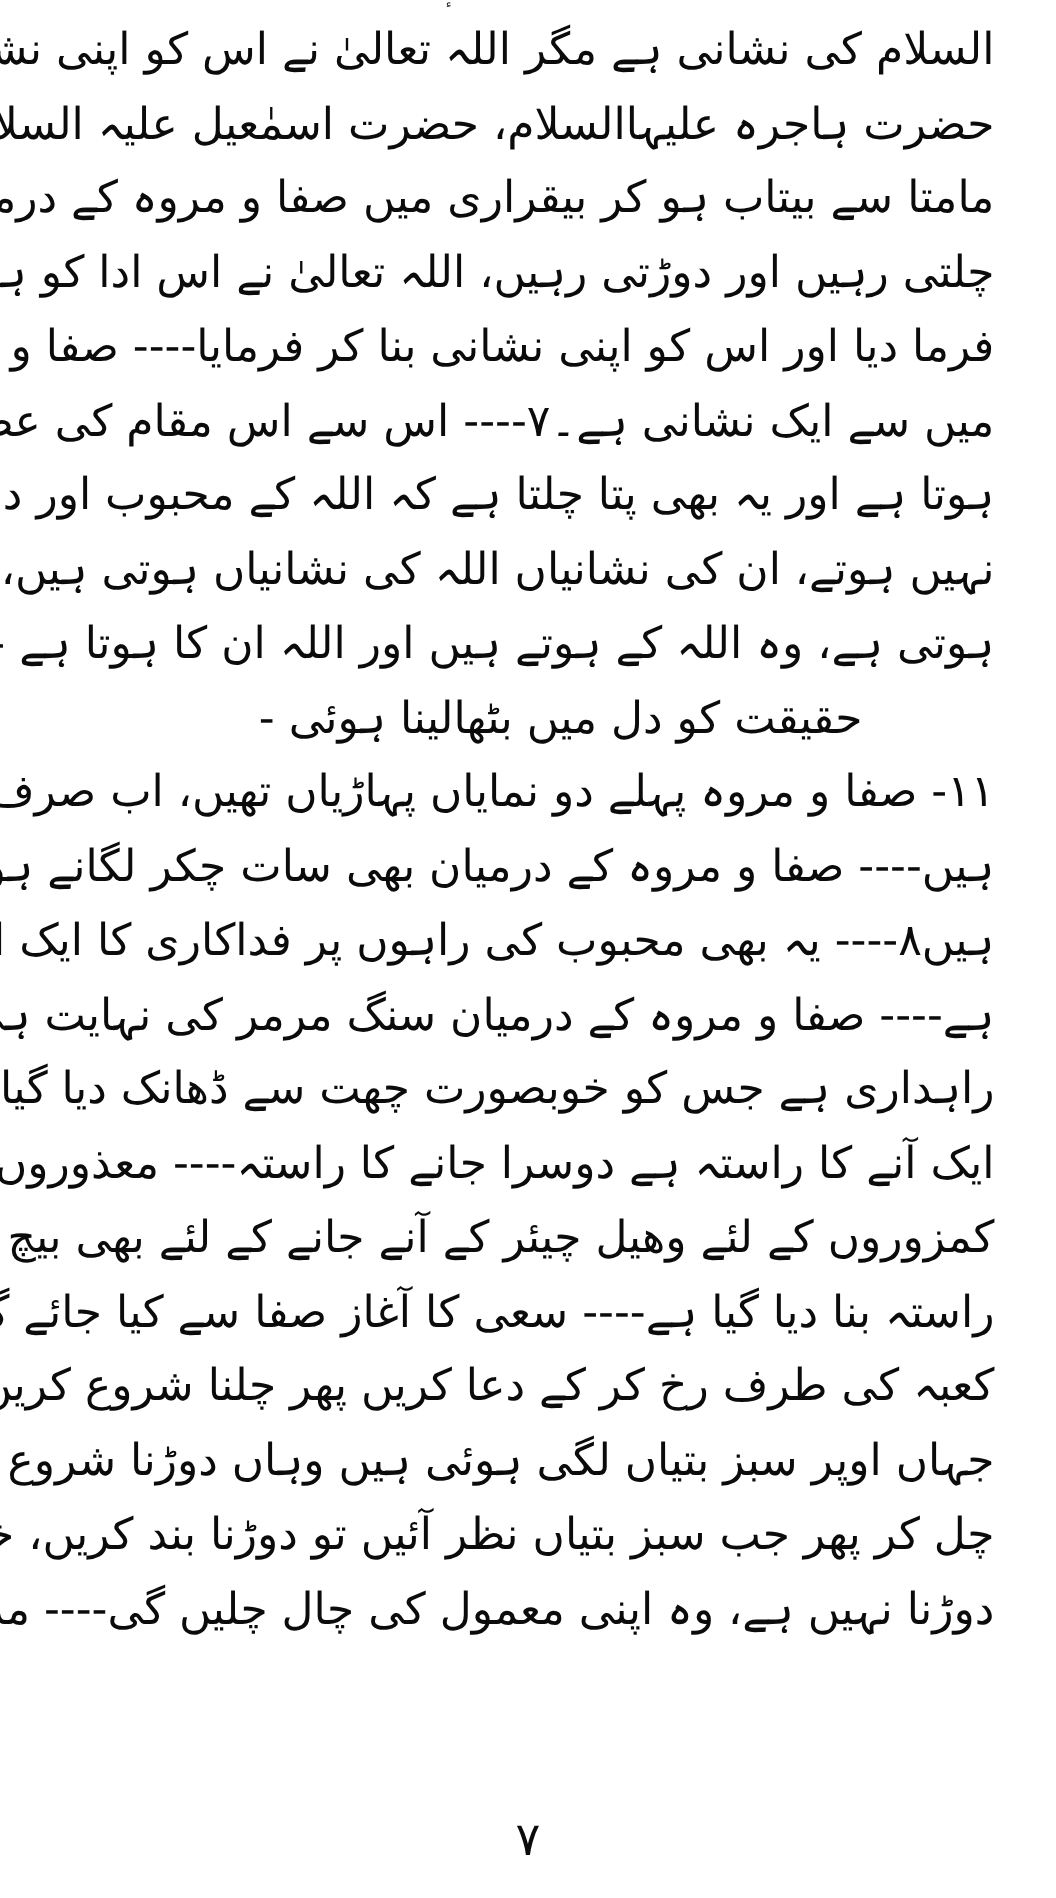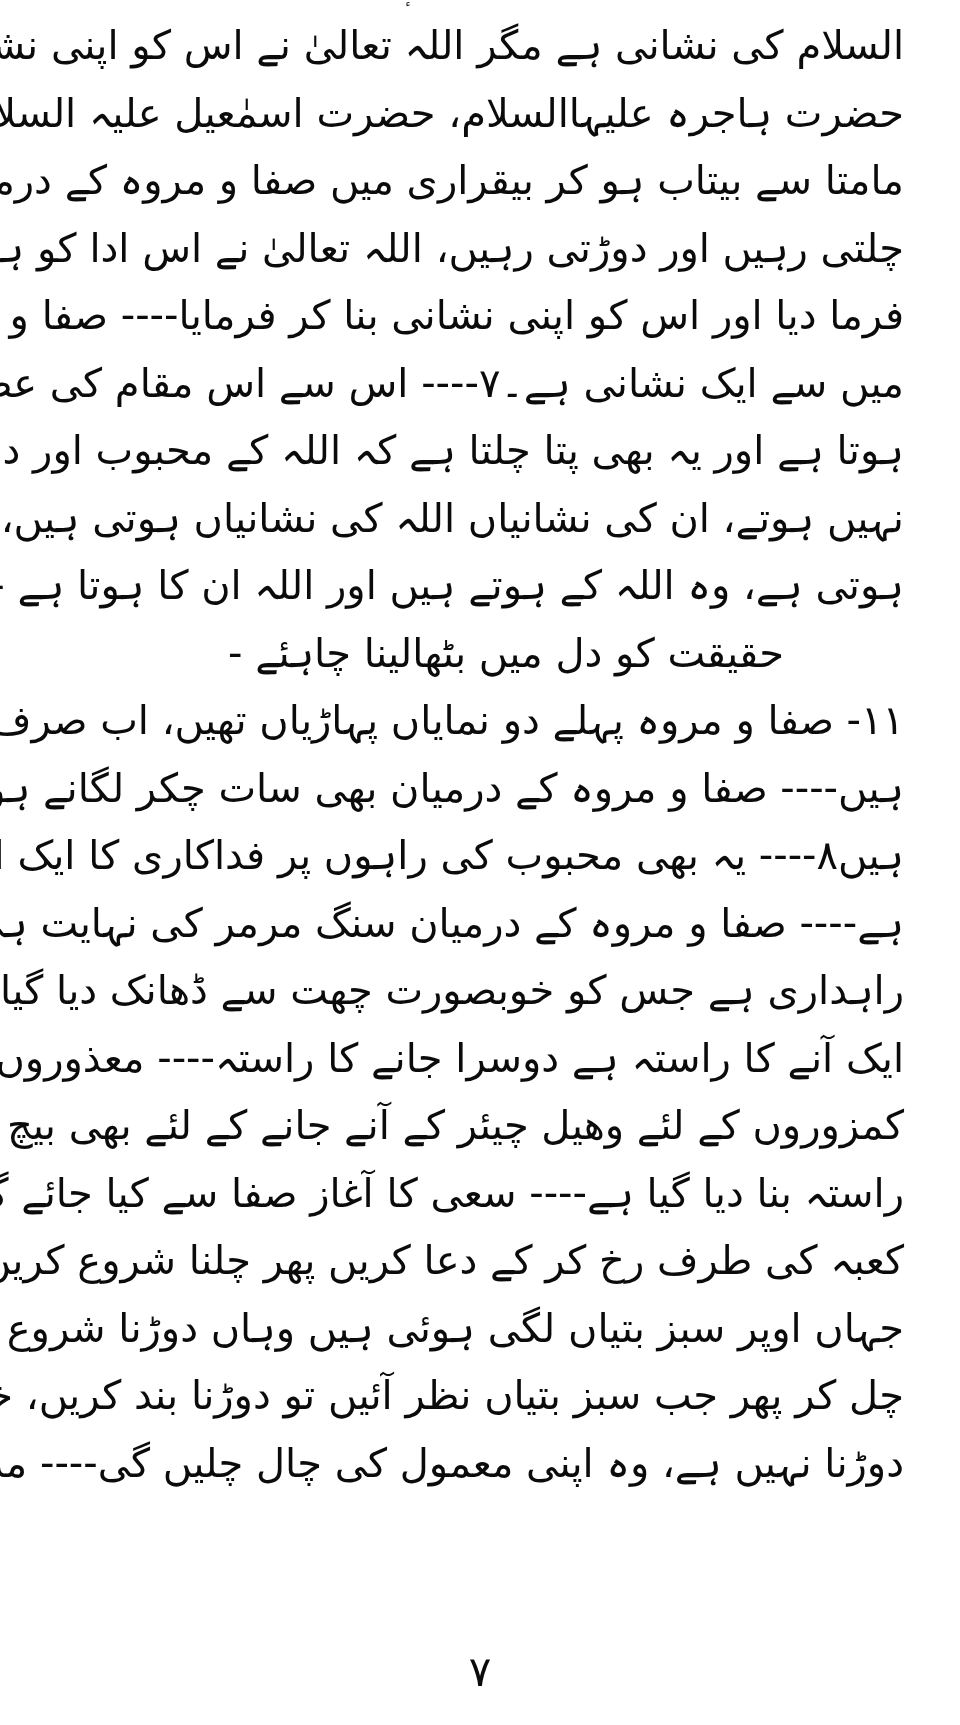--- a/index.html
+++ b/index.html
@@ -78,21 +78,21 @@
   <div class="text-block">
       <div class="line">السلام کی نشانی ہے مگر اللہ تعالیٰ نے اس کو اپنی نشانی قرار دیا----</div>
       <div class="line">حضرت ہاجرہ علیہاالسلام، حضرت اسمٰعیل علیہ السلام کی پیاس کو دیکھ کر</div>
       <div class="line">مامتا سے بیتاب ہو کر بیقراری میں صفا و مروہ کے درمیان جلدی جلدی</div>
       <div class="line">چلتی رہیں اور دوڑتی رہیں، اللہ تعالیٰ نے اس ادا کو ہمیشہ کے لئے محفوظ</div>
       <div class="line">فرما دیا اور اس کو اپنی نشانی بنا کر فرمایا---- صفا و مروہ تو ہماری نشانیوں</div>
       <div class="line">میں سے ایک نشانی ہے۔۷---- اس سے اس مقام کی عظمت کا اندازہ</div>
       <div class="line">ہوتا ہے اور یہ بھی پتا چلتا ہے کہ اللہ کے محبوب اور دوست اللہ سے جدا</div>
       <div class="line">نہیں ہوتے، ان کی نشانیاں اللہ کی نشانیاں ہوتی ہیں، ان کی یاد اللہ کی یاد</div>
       <div class="line">ہوتی ہے، وہ اللہ کے ہوتے ہیں اور اللہ ان کا ہوتا ہے ---- اس</div>
-      <div class="line short">حقیقت کو دل میں بٹھالینا چاہئے -</div>
+      <div class="line short">حقیقت کو دل میں بٹھالینا ہوئی -</div>
       <div class="line">۱۱- صفا و مروہ پہلے دو نمایاں پہاڑیاں تھیں، اب صرف نشانات رہ گئے</div>
       <div class="line">ہیں---- صفا و مروہ کے درمیان بھی سات چکر لگانے ہوتے</div>
       <div class="line">ہیں۸---- یہ بھی محبوب کی راہوں پر فداکاری کا ایک انداز</div>
       <div class="line">ہے---- صفا و مروہ کے درمیان سنگ مرمر کی نہایت ہی نفیس</div>
       <div class="line">راہداری ہے جس کو خوبصورت چھت سے ڈھانک دیا گیا ہے----</div>
       <div class="line">ایک آنے کا راستہ ہے دوسرا جانے کا راستہ---- معذوروں اور</div>
       <div class="line">کمزوروں کے لئے وھیل چیئر کے آنے جانے کے لئے بھی بیچ میں</div>
       <div class="line">راستہ بنا دیا گیا ہے---- سعی کا آغاز صفا سے کیا جائے گا، پہلے خانۂ</div>
       <div class="line">کعبہ کی طرف رخ کر کے دعا کریں پھر چلنا شروع کریں، بیچ میں</div>
       <div class="line">جہاں اوپر سبز بتیاں لگی ہوئی ہیں وہاں دوڑنا شروع کریں اور آگے</div>

